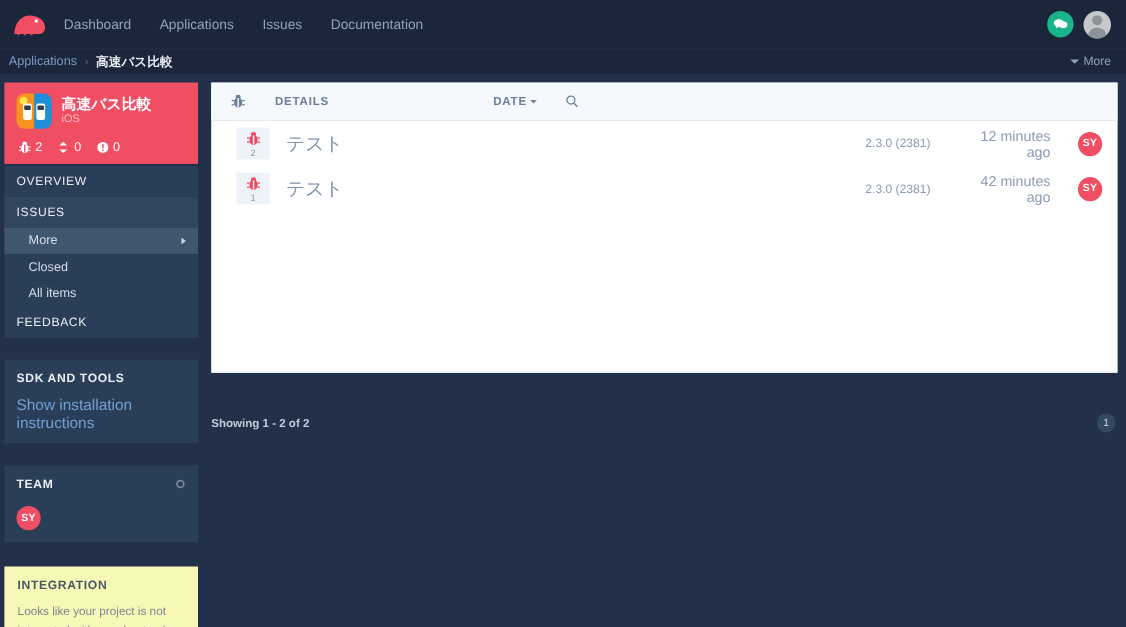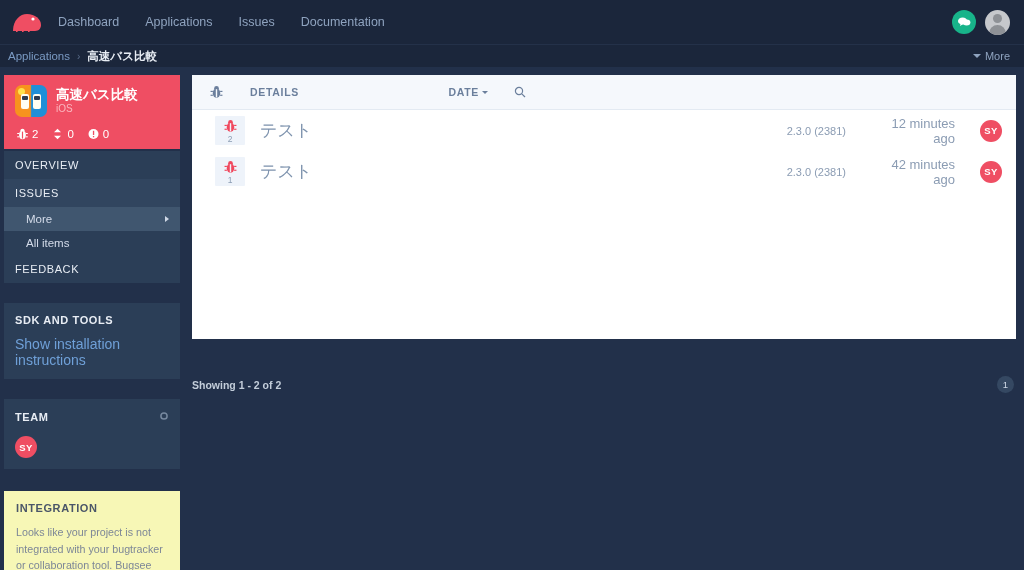--- a/index.html
+++ b/index.html
@@ -517,20 +517,23 @@
     </div>
 
     <div class="menu-block">
       <div class="menu-head plain">OVERVIEW</div>
       <div class="menu-head">ISSUES</div>
       <div class="menu-item active">
         <span>More</span>
         <span class="chev-right"></span>
       </div>
       <div class="menu-item">
+        <span>Closed</span>
+      </div>
+      <div class="menu-item">
         <span>All items</span>
       </div>
       <div class="menu-head plain">FEEDBACK</div>
     </div>
 
     <div class="panel">
       <div class="panel-title">SDK AND TOOLS</div>
       <a class="panel-link">Show installation instructions</a>
     </div>
 

